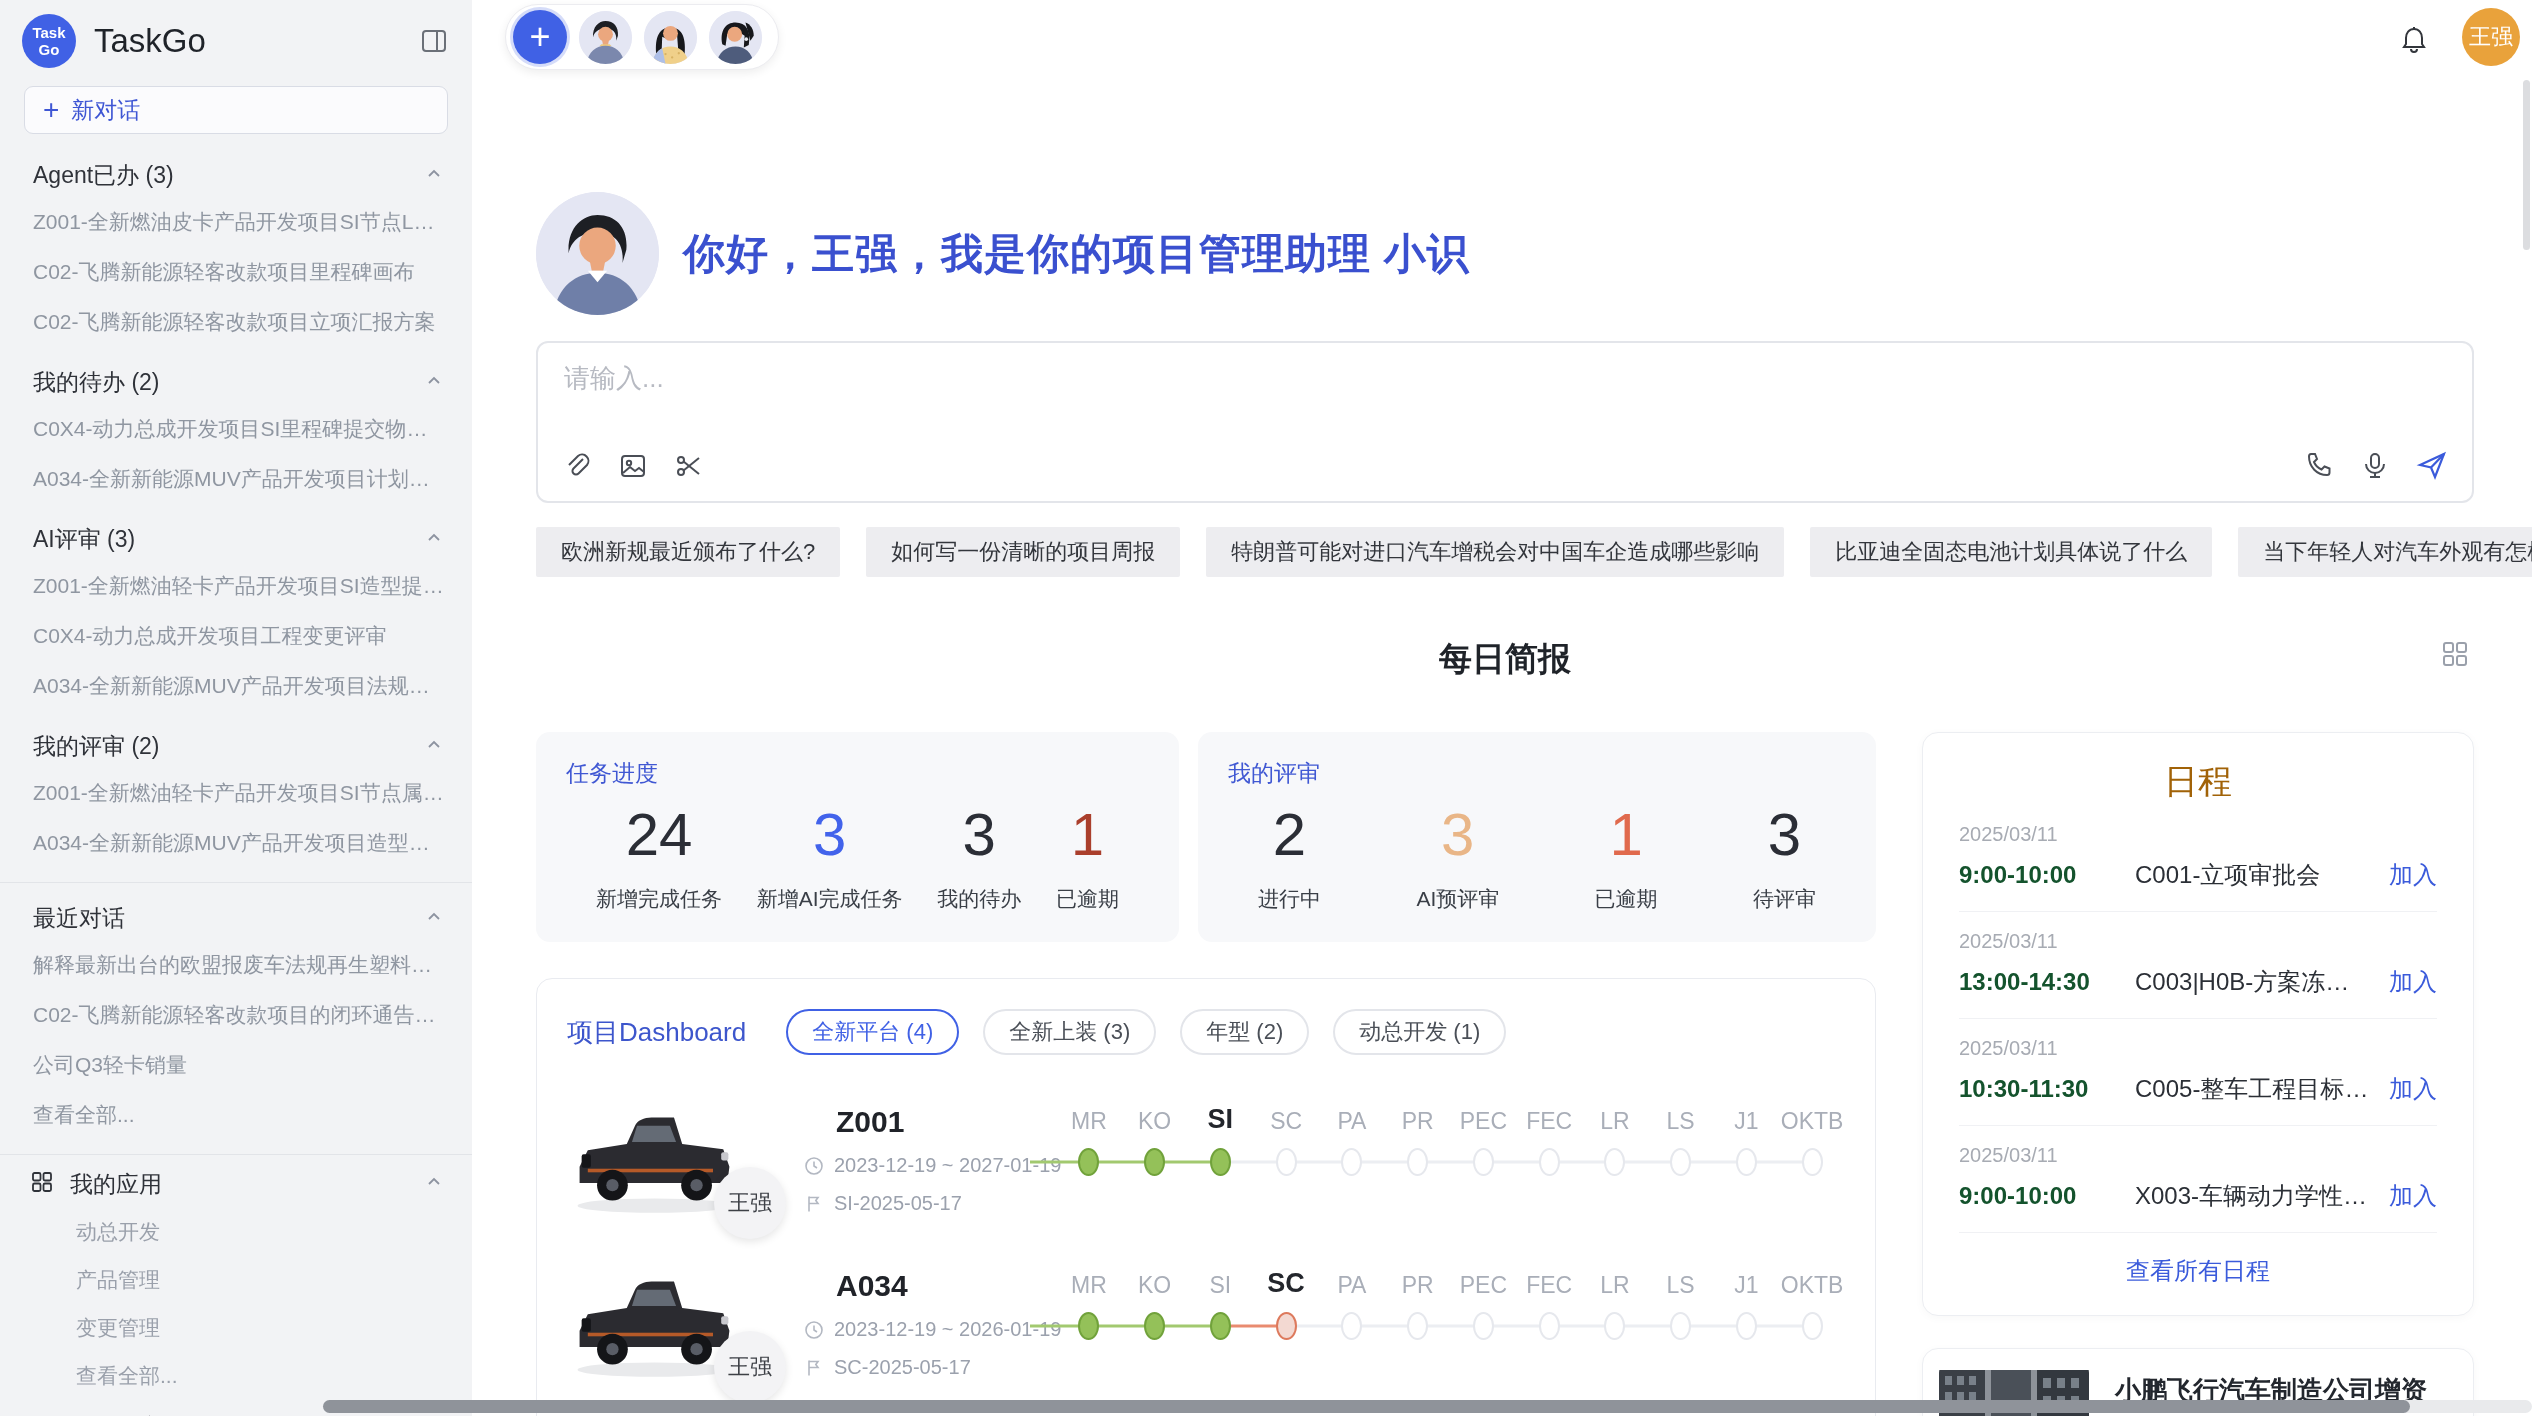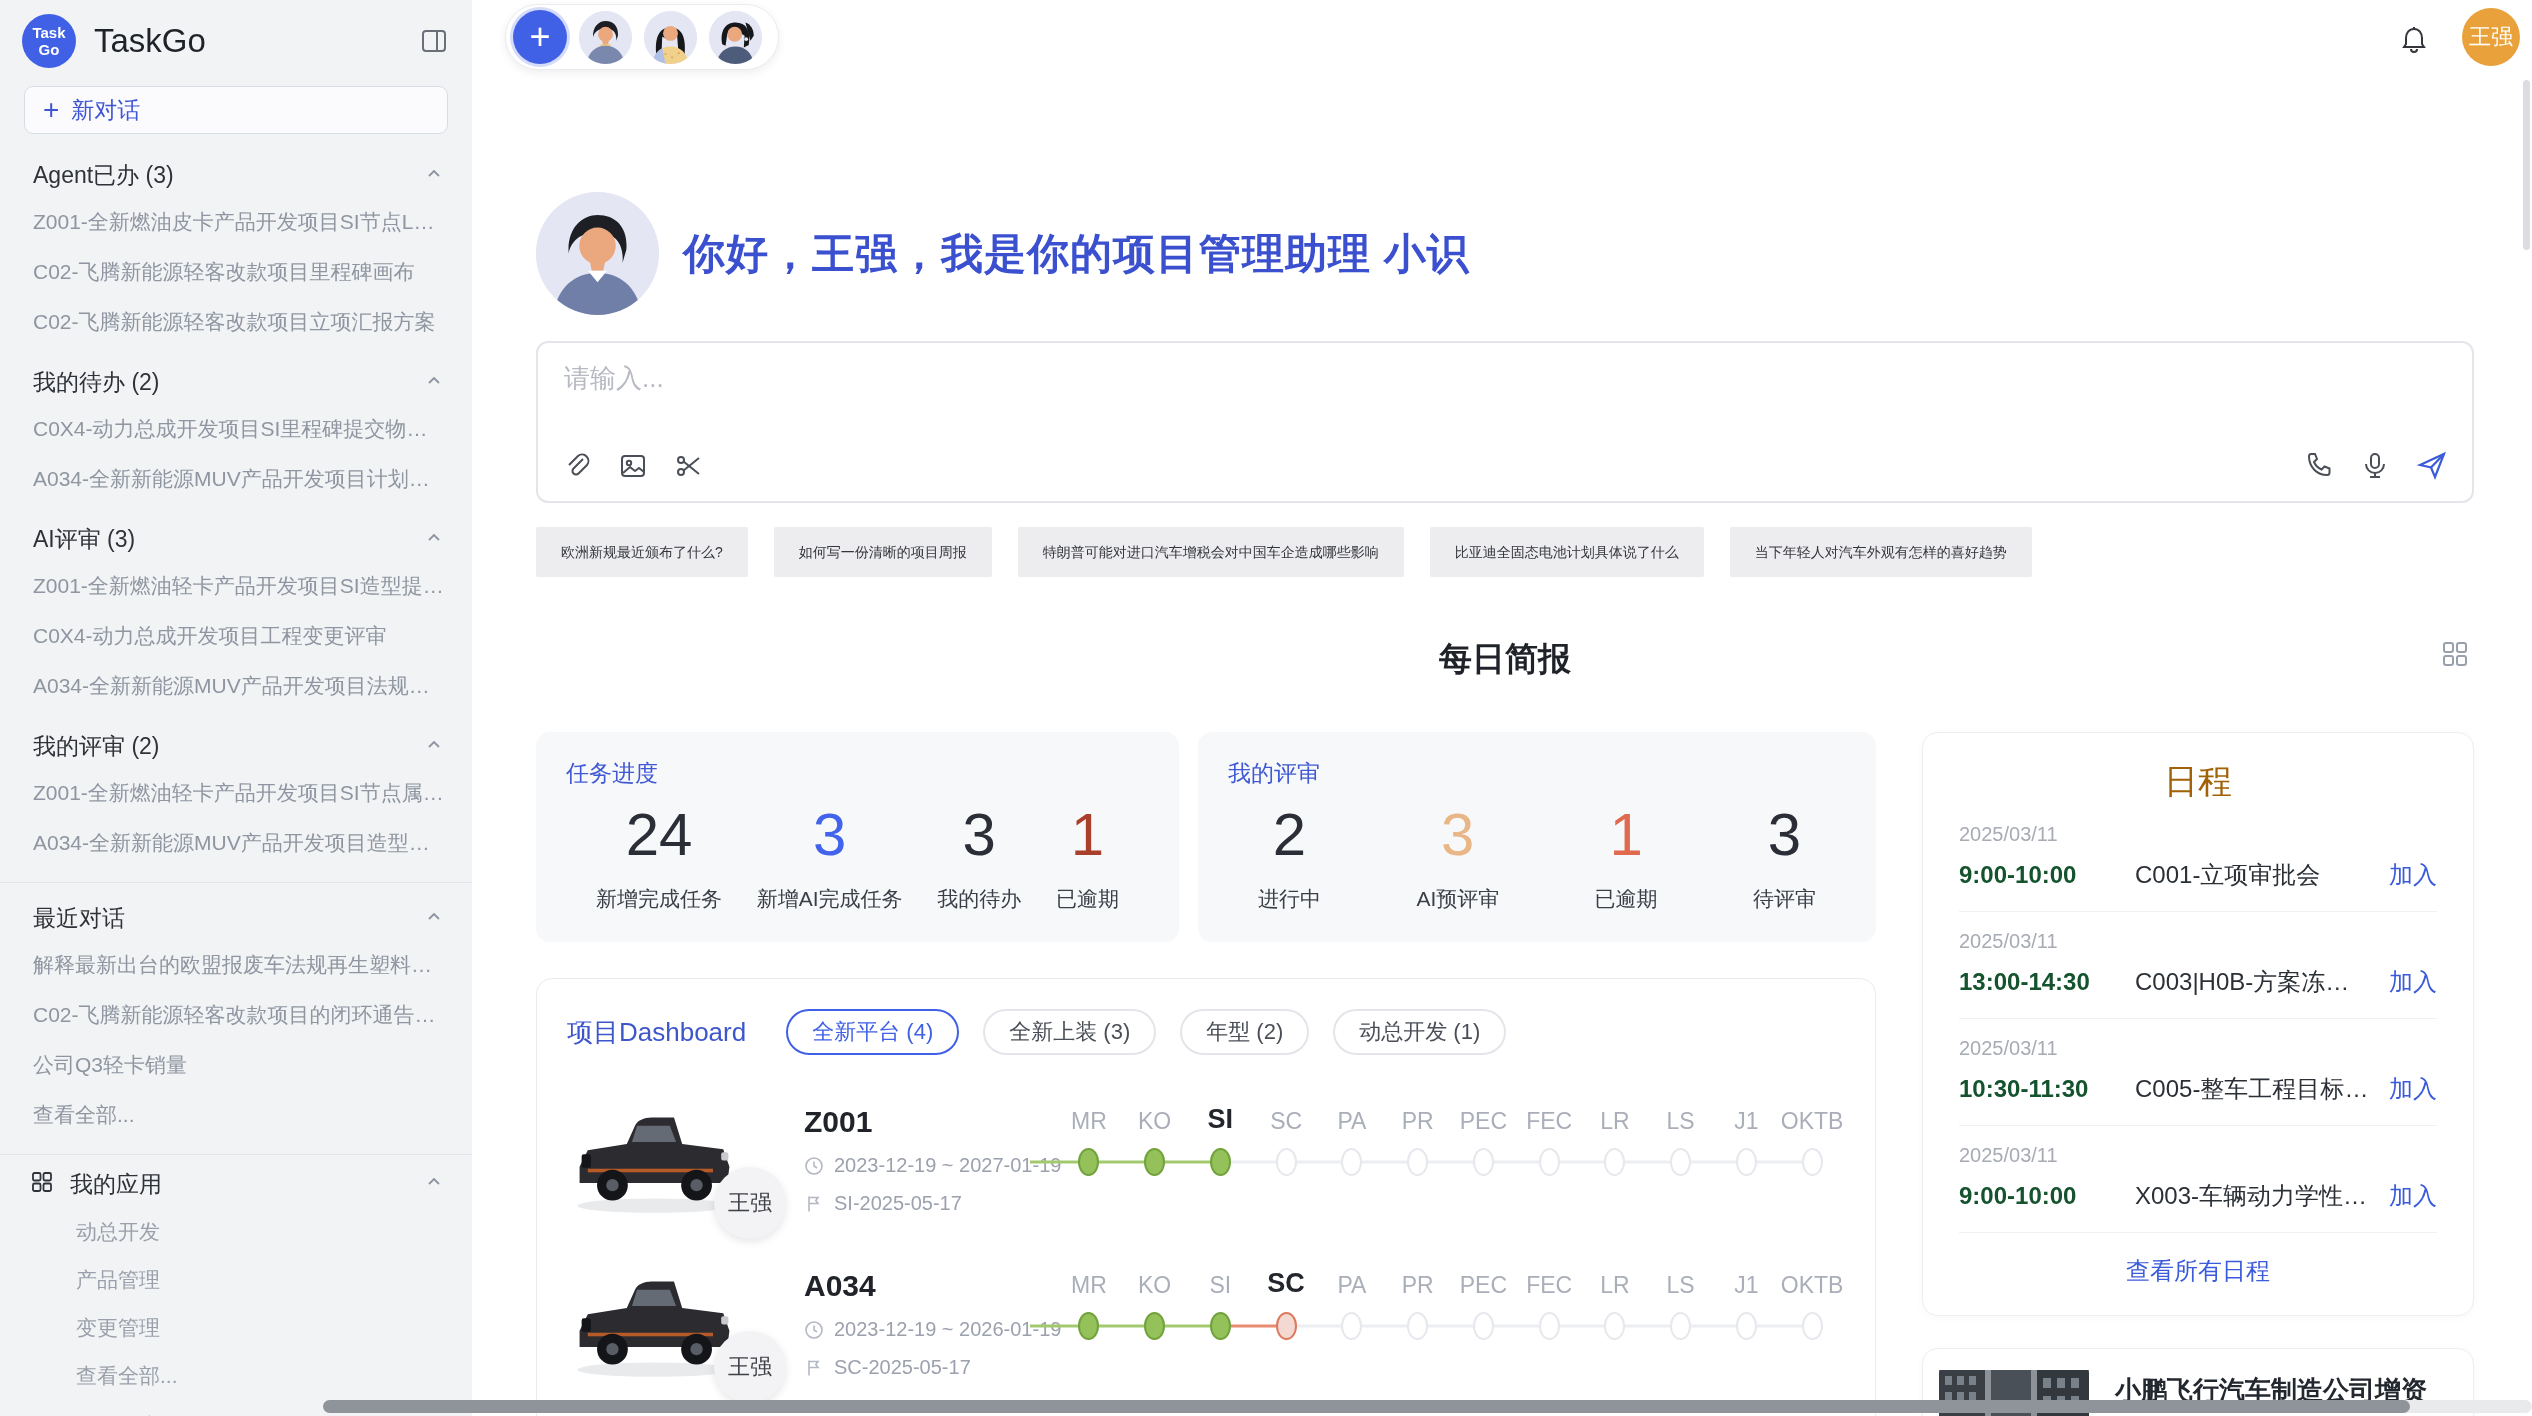--- a/index.html
+++ b/index.html
@@ -42,21 +42,21 @@
 
   .composer { margin-top:26px; height:162px; border:2px solid #e3e5ea; border-radius:12px; position:relative; background:#fff; }
   .composer textarea { position:absolute; left:26px; top:18px; right:26px; height:76px; border:none; outline:none; resize:none; font-family:inherit; font-size:26px; color:#4c1d95; background:transparent; }
   .composer textarea::placeholder { color:#b7bac2; }
   .comp-icons-l { position:absolute; left:24px; bottom:16px; display:flex; gap:26px; color:#4a4e56; }
   .comp-icons-r { position:absolute; right:24px; bottom:16px; display:flex; gap:26px; color:#4a4e56; align-items:center; }
   .comp-icons-l svg, .comp-icons-r svg { cursor:pointer; }
   .send-ic { color:#3b5bdb; }
 
   .chips { margin-top:24px; display:flex; gap:26px; }
-  .chip { background:#ededf0; border-radius:2px; line-height:50px; padding:0 25px; font-size:14px; color:#33363c; white-space:nowrap; cursor:pointer; }
+  .chip { background:#ededf0; border-radius:2px; line-height:50px; padding:0 25px; font-size:22px; color:#33363c; white-space:nowrap; cursor:pointer; }
 
   .briefing-head { margin-top:60px; position:relative; text-align:center; }
   .briefing-title { font-size:33px; font-weight:700; color:#1f2329; }
   .briefing-grid-ic { position:absolute; right:4px; top:2px; color:#9aa0ab; cursor:pointer; }
 
   .main-row { margin-top:50px; display:flex; gap:46px; align-items:flex-start; }
   .left-col { flex:1; min-width:0; }
   .right-col { width:552px; flex:none; }
 
   .stats-row { display:flex; gap:19px; }
@@ -75,21 +75,21 @@
   .dash-title { font-size:26px; color:#3d56cc; flex:none; }
   .filters { display:flex; gap:24px; }
   .pill { border:2px solid #e3e5ea; color:#4a4f57; border-radius:24px; line-height:42px; padding:0 24px; font-size:22px; white-space:nowrap; cursor:pointer; background:#fff; }
   .pill.active { border-color:#4061e5; color:#4061e5; }
 
   .proj-row { display:flex; align-items:flex-start; margin-top:46px; }
   .truck-wrap { position:relative; width:175px; flex:none; margin-right:62px; }
   .truck-wrap svg.truck { width:175px; height:118px; display:block; }
   .owner { position:absolute; right:-44px; bottom:-20px; width:72px; height:72px; border-radius:50%; background:#f3f3f5; box-shadow:0 3px 8px rgba(0,0,0,.10); display:flex; align-items:center; justify-content:center; font-size:22px; color:#3d4046; }
   .proj-info { width:252px; flex:none; }
-  .proj-code { font-size:30px; font-weight:700; color:#202329; margin-top:4px; }
+  .proj-code { font-size:30px; font-weight:700; color:#202329; margin-top:4px;margin-left:32px; }
   .proj-meta { display:flex; align-items:center; gap:10px; color:#9ba1ad; font-size:20px; margin-top:15px; white-space:nowrap; }
   .proj-meta .mi { color:#b3b8c2; display:flex; flex:none; }
   .milestones { flex:1; margin-top:2px; display:flex; }
   .ms-cell { flex:1; display:flex; flex-direction:column; align-items:center; position:relative; }
   .ms-label { height:42px; font-size:23px; color:#a9aeb8; display:flex; align-items:flex-end; padding-bottom:10px; }
   .ms-cell.active .ms-label { font-size:27px; font-weight:700; color:#23262c; }
   .ms-dotrow { position:relative; width:100%; height:34px; }
   .ms-conn { position:absolute; top:50%; transform:translateY(-50%); left:-50%; width:100%; height:3px; background:#eceef2; }
   .ms-conn.lead { left:-26px; width:calc(50% + 26px); }
   .ms-conn.green { background:#a2c96f; } .ms-conn.warn { background:#e98b70; }

